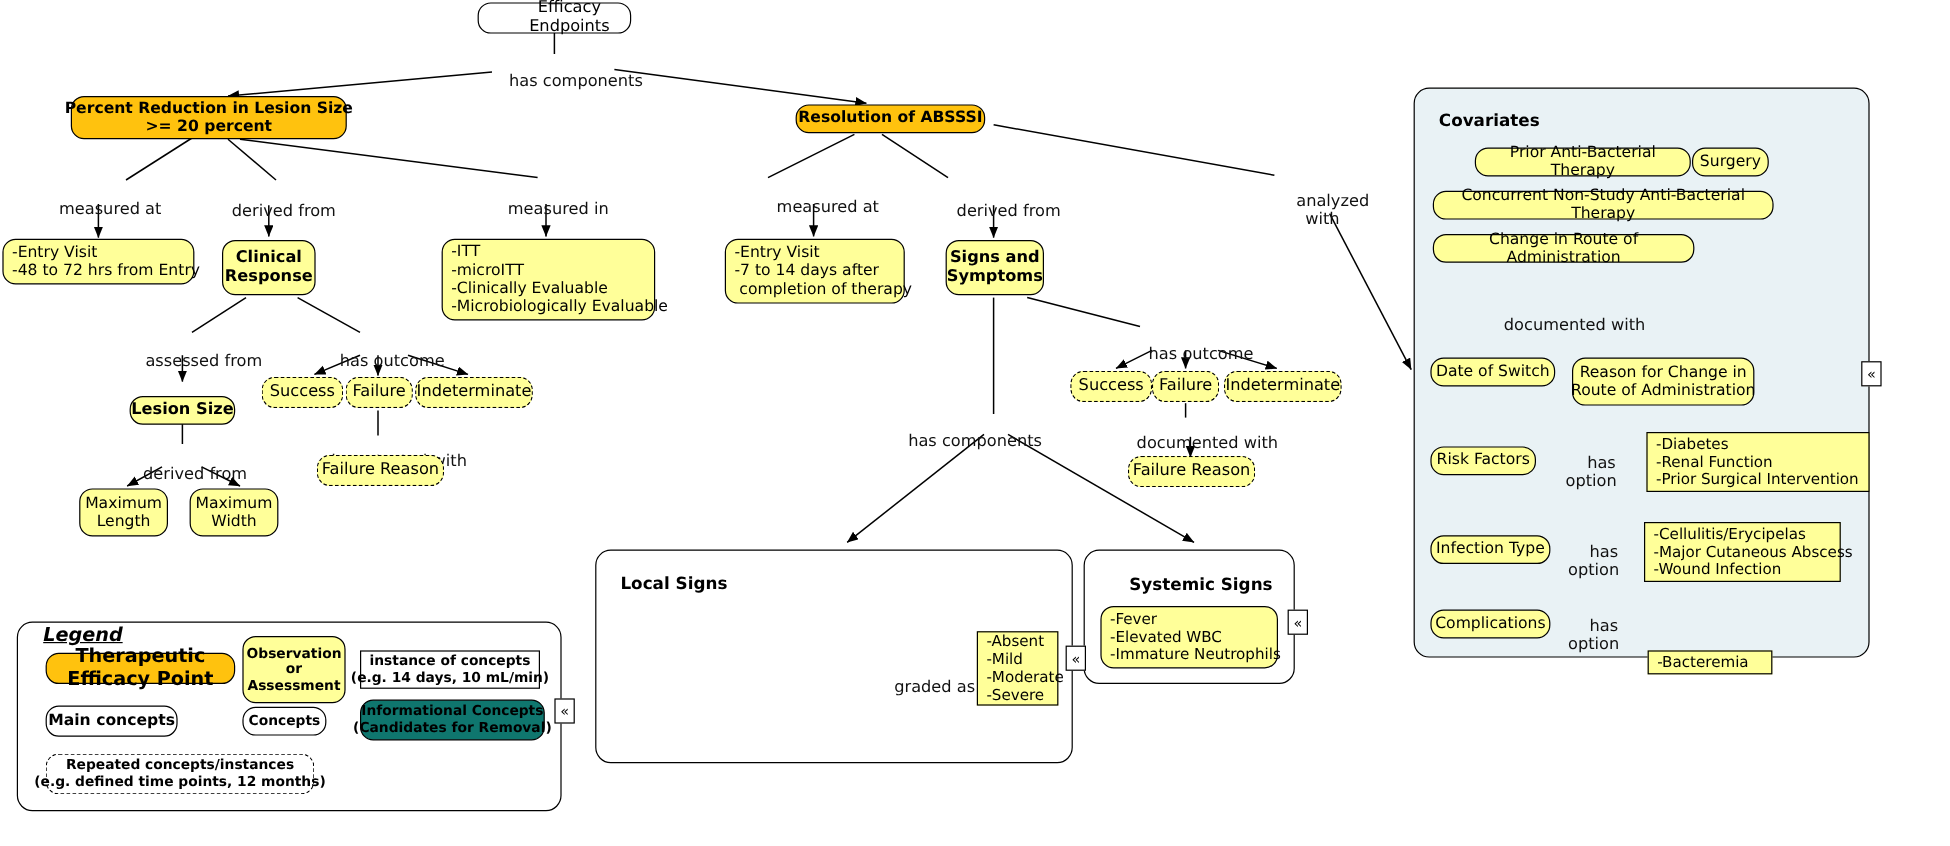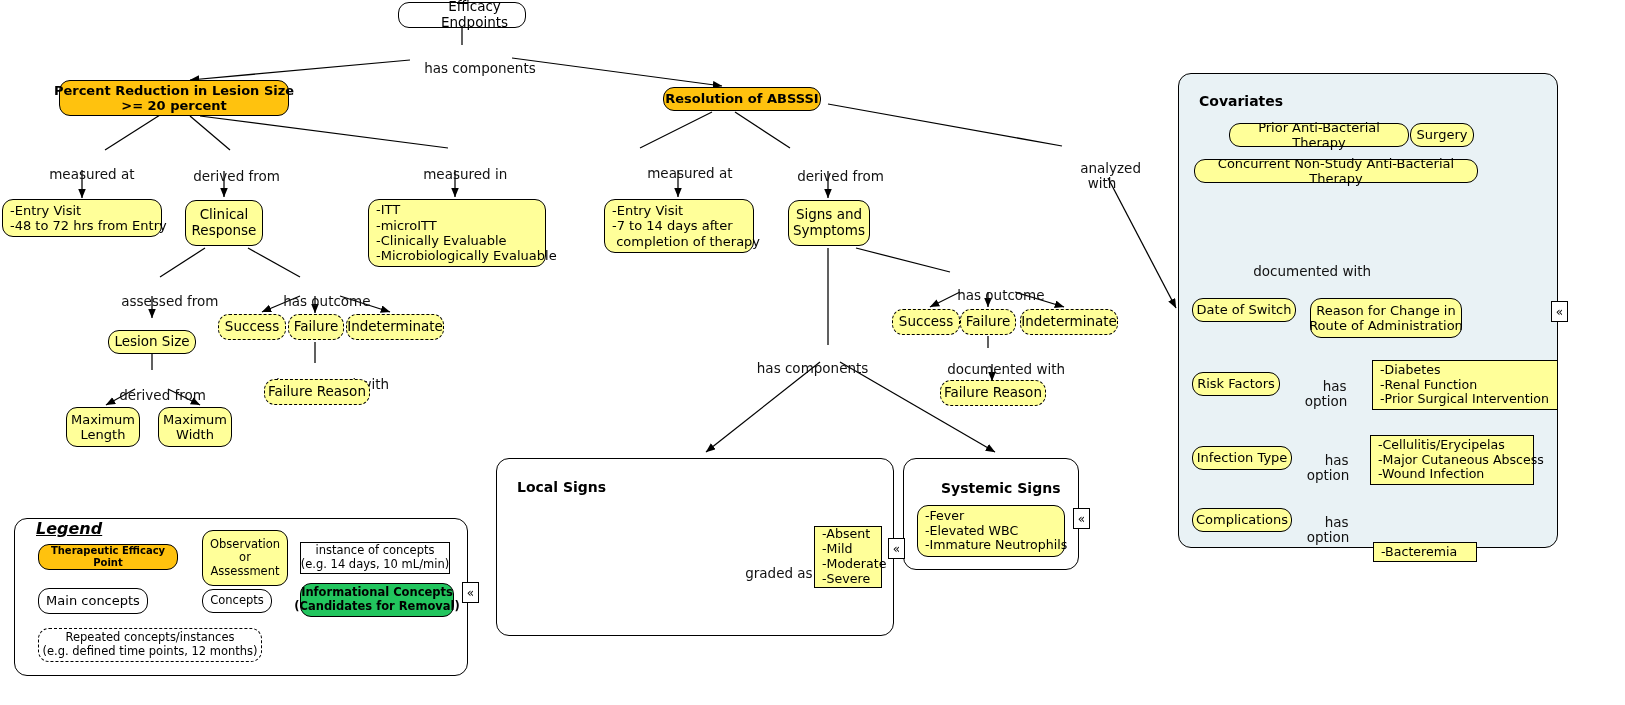--- a/index.html
+++ b/index.html
@@ -9,22 +9,22 @@
   svg.edges{position:absolute;left:0;top:0;width:1625px;height:705px;pointer-events:none;}
 
   .node{position:absolute;box-sizing:border-box;display:flex;align-items:center;
         justify-content:center;text-align:center;line-height:1.18;}
   .rnd{border:1.6px solid #000;border-radius:11px;}
   .sq{border:1.6px solid #000;border-radius:0;}
   .dash{border:1.6px dashed #000;border-radius:11px;}
   .yellow{background:#ffff99;}
   .orange{background:#ffc20e;font-weight:bold;}
   .white{background:#ffffff;}
-  .grey{background:#22c55e;font-weight:bold;}
-  .bold{font-weight:normal;}
+  .grey{background:#0f766e;font-weight:bold;}
+  .bold{font-weight:bold;}
   .listbox{justify-content:flex-start;text-align:left;padding:5px 7px;white-space:pre;}
   .lbl{position:absolute;font-size:13.5px;color:#111;white-space:pre;text-align:center;
        line-height:1.12;background:transparent;}
   .panel{position:absolute;box-sizing:border-box;border:1.7px solid #000;border-radius:13px;}
   .panel.blue{background:#e9f2f5;}
   .panel.plain{background:#ffffff;}
   .ptitle{position:absolute;font-weight:bold;font-size:14px;}
   .chev{position:absolute;width:15px;height:19px;border:1.4px solid #000;background:#fff;
         font-size:12px;display:flex;align-items:center;justify-content:center;
         font-family:"DejaVu Sans",sans-serif;line-height:1;}
@@ -252,20 +252,23 @@
 
   <div class="node rnd yellow" style="left:1229px;top:123px;width:180px;height:24px;font-size:13px;">
     <span>Prior Anti-Bacterial Therapy</span>
     </div>
   <div class="node rnd yellow" style="left:1410px;top:123px;width:64px;height:24px;font-size:13px;">
     <span>Surgery</span>
     </div>
   <div class="node rnd yellow" style="left:1194px;top:159px;width:284px;height:24px;font-size:13px;">
     <span>Concurrent Non-Study Anti-Bacterial Therapy</span>
     </div>
+  <div class="node rnd yellow" style="left:1194px;top:195px;width:218px;height:24px;font-size:13px;">
+    <span>Change in Route of Administration</span>
+    </div>
 
   <div class="lbl" style="left:1236px;top:249px;width:130px;">
     <span>documented with</span></div>
 
   <div class="node rnd yellow" style="left:1192px;top:298px;width:104px;height:24px;font-size:13px;">
     <span>Date of Switch</span>
     </div>
   <div class="node rnd yellow" style="left:1310px;top:298px;width:152px;height:40px;font-size:13px;white-space:pre;">
     <span>Reason for Change in
 Route of Administration</span></div>
@@ -302,21 +305,21 @@
     <span>-Bacteremia</span></div>
 
   <div class="chev" style="left:1551px;top:301px;">
     <span>«</span>
     </div>
 
   <div class="panel plain" style="left:14px;top:518px;width:454px;height:158px;"></div>
   <div class="legend-title" style="left:36px;top:519px;">
     <span>Legend</span></div>
 
-  <div class="node rnd orange" style="left:38px;top:544px;width:140px;height:26px;font-size:10px;">
+  <div class="node rnd orange" style="left:38px;top:544px;width:158px;height:26px;font-size:16px;justify-content:flex-end;">
     <span>Therapeutic Efficacy Point</span>
     </div>
 
   <div class="node rnd yellow bold" style="left:202px;top:530px;width:86px;height:56px;font-size:11.5px;white-space:pre;">
     <span>Observation
 or
 Assessment</span></div>
 
   <div class="node sq white bold" style="left:300px;top:542px;width:150px;height:32px;font-size:11.5px;white-space:pre;">
     <span>instance of concepts

